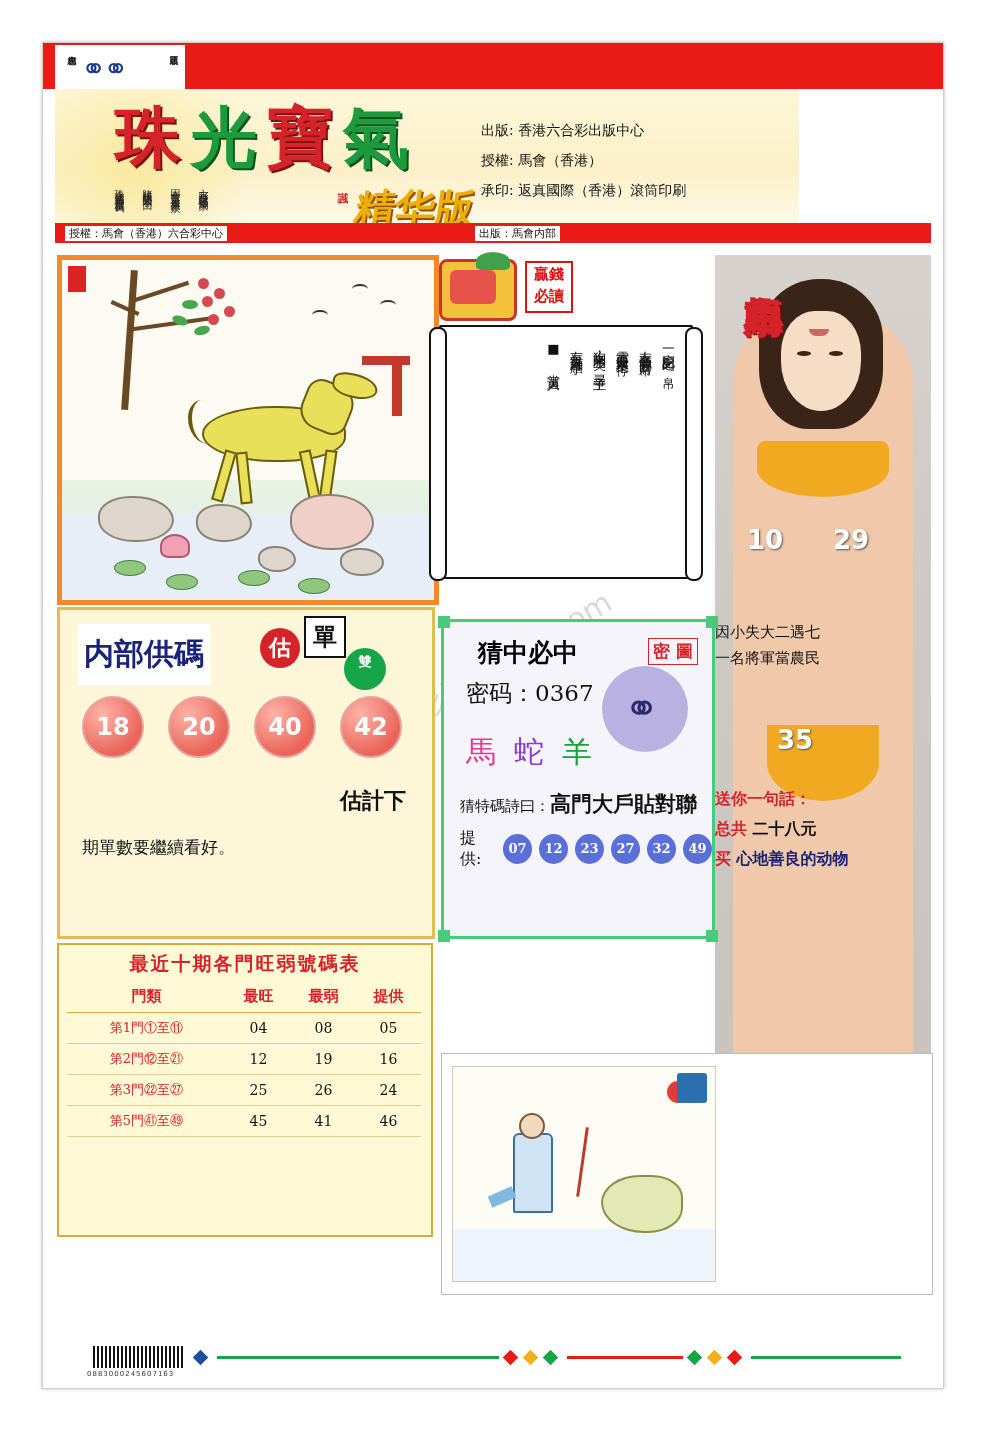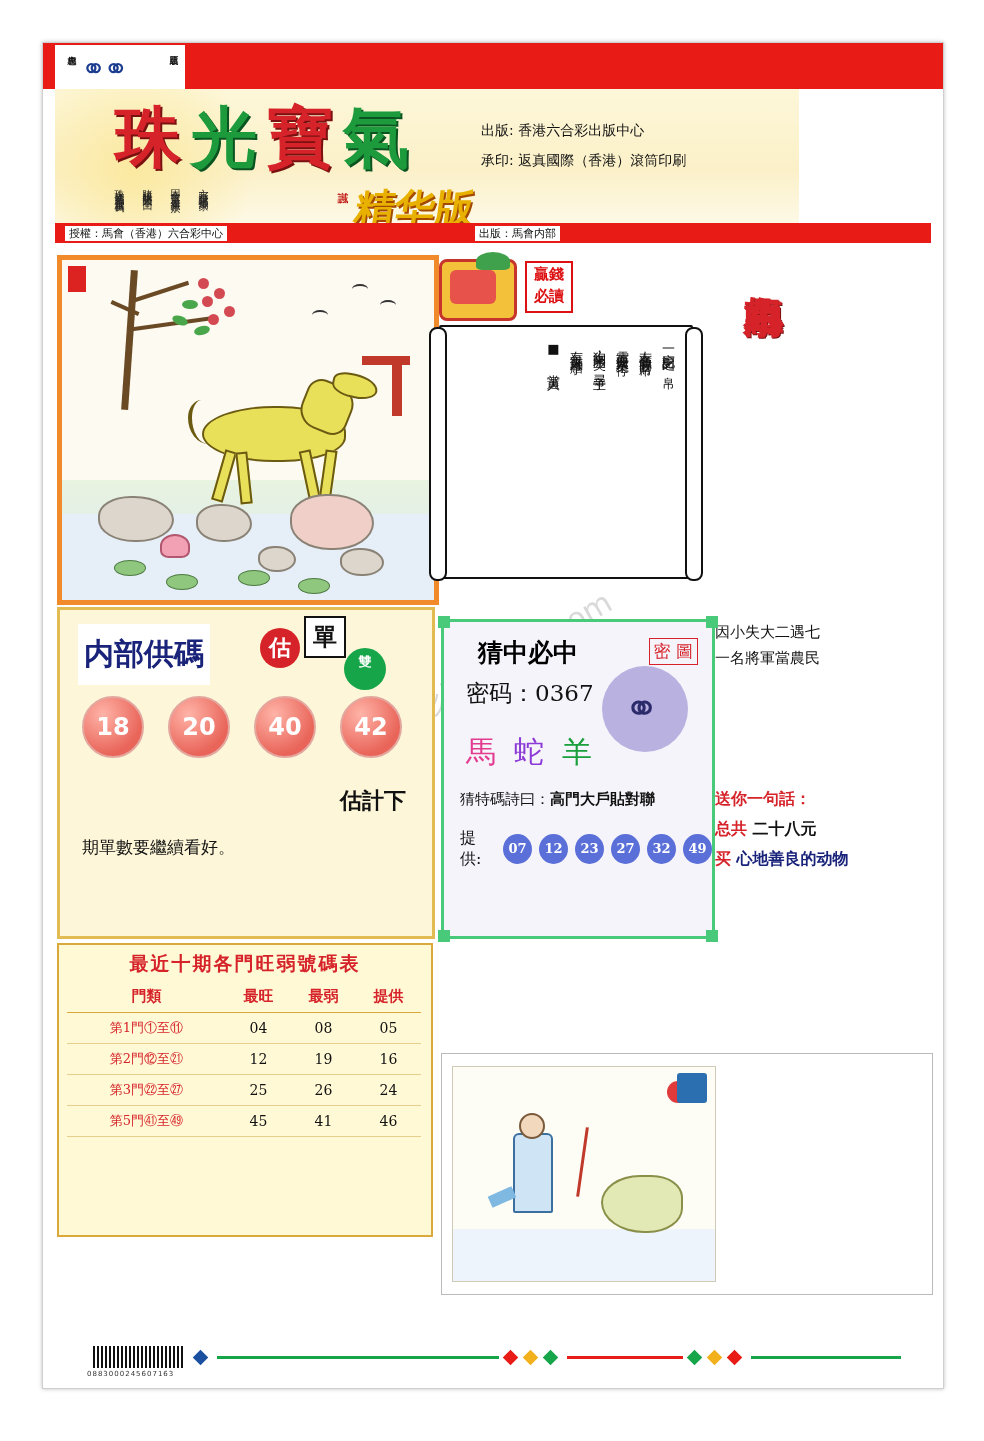--- a/index.html
+++ b/index.html
@@ -83,28 +83,28 @@
   .circ{position:absolute;width:40px;height:40px;border-radius:50%;background:#d6232a;color:#fff;font-size:22px;text-align:center;line-height:40px;font-weight:bold;}
   .sqr{position:absolute;width:38px;height:38px;background:#fff;border:2px solid #111;color:#111;font-size:24px;text-align:center;line-height:38px;font-weight:bold;}
   .greenc{position:absolute;width:42px;height:42px;border-radius:50%;background:#17a54a;color:#fff;font-size:13px;line-height:14px;text-align:center;padding-top:7px;box-sizing:border-box;font-weight:bold;}
   .balls{position:absolute;left:22px;top:86px;width:330px;display:flex;gap:24px;}
   .ball{width:58px;height:58px;border-radius:50%;background:radial-gradient(circle at 32% 28%,#ffb3a7,#e9655a 70%);color:#fff;font-size:24px;font-weight:bold;text-align:center;line-height:58px;border:2px solid #e3a79f;}
   .estim{position:absolute;right:26px;top:176px;font-size:22px;font-weight:bold;color:#111;font-family:"DejaVu Serif",serif;}
   .pl-note{position:absolute;left:22px;top:226px;font-size:17px;color:#111;font-family:"DejaVu Serif",serif;}
   
   .panel-mid{position:absolute;left:398px;top:576px;width:268px;height:314px;background:#f6f4fb;border:3px solid #49c97a;}
   .pm-title{position:absolute;left:34px;top:14px;font-size:25px;font-weight:bold;color:#000000;font-family:"DejaVu Serif",serif;}
-  .pm-badge{position:absolute;right:14px;top:16px;font-size:17px;color:#d6232a;font-weight:normal;border:1px solid #d6232a;padding:1px 4px;}
+  .pm-badge{position:absolute;right:14px;top:16px;font-size:17px;color:#d6232a;font-weight:bold;border:1px solid #d6232a;padding:1px 4px;}
   .pm-code{position:absolute;left:22px;top:56px;font-size:23px;color:#111;font-family:"DejaVu Serif",serif;}
   .pm-oval{position:absolute;right:24px;top:44px;width:86px;height:86px;border-radius:50%;background:#b9b1e0;}
   .pm-oval .glyph{position:absolute;left:22px;top:18px;font-size:42px;color:#2b2b6b;font-family:"DejaVu Serif",serif;}
   .animals{position:absolute;left:22px;top:110px;display:flex;gap:18px;font-size:30px;}
   .an1{color:#e23b8f;}.an2{color:#8c3ad6;}.an3{color:#19a03c;}
   .pm-poem{position:absolute;left:16px;top:168px;font-size:15px;color:#111;font-family:"DejaVu Serif",serif;}
-  .pm-poem b{font-size:15px;}
+  .pm-poem b{font-size:21px;}
   .pm-prov{position:absolute;left:16px;top:206px;font-size:16px;color:#111;display:flex;align-items:center;gap:7px;font-family:"DejaVu Serif",serif;}
   .mini{width:30px;height:30px;border-radius:50%;background:#5a6fd8;color:#fff;font-size:13px;text-align:center;line-height:30px;font-weight:bold;}
   .corner{position:absolute;width:12px;height:12px;background:#49c97a;}
   
   .rnote{position:absolute;font-family:"DejaVu Serif",serif;}
   
   .tbl-wrap{position:absolute;left:14px;top:900px;width:372px;height:290px;background:#fff9d6;border:2px solid #d9a93c;}
   .tbl-title{position:absolute;left:0;top:6px;width:100%;text-align:center;font-size:19px;font-weight:bold;color:#d6232a;font-family:"DejaVu Serif",serif;letter-spacing:2px;}
   table.main{position:absolute;left:8px;top:36px;width:354px;border-collapse:collapse;font-family:"DejaVu Serif",serif;}
   table.main th{font-size:15px;color:#d6232a;padding:6px 0;border-bottom:1px solid #d9a93c;font-weight:bold;}
@@ -148,20 +148,21 @@
     <div class="title-sub">精华版</div>
     <div class="poem">
       <div class="col">珠光寶氣靈靈當碼</div>
       <div class="col">賭根賭去頭不回</div>
       <div class="col">因會落至着無米炊</div>
       <div class="col">六彩賺惠福萬家</div>
     </div>
     <div class="seal">誠言</div>
     <div class="pub-info">
       <div>出版: 香港六合彩出版中心</div>
+      <div>授權: 馬會（香港）</div>
       <div>承印: 返真國際（香港）滾筒印刷</div>
     </div>
   </div>
 
   <div class="redstrip">
     <div class="l">授權：馬會（香港）六合彩中心</div>
     <div class="r">出版：馬會内部</div>
   </div>
 
   <div class="horse-box">
@@ -222,20 +223,34 @@
         <div class="c">雲停而聚樂不停</div>
         <div class="c">狗來開獎，尋主子</div>
         <div class="c">有福之人可贈子</div>
         <div class="c">■ 當選人</div>
       </div>
     </div>
   </div>
 
   <div class="wm">六彩库6hcku.com</div>
 
+  <div class="photo">
+    <div class="skin"></div>
+    <div class="hair"></div>
+    <div class="face">
+      <div class="eye" style="left:16px;"></div>
+      <div class="eye" style="left:48px;"></div>
+    </div>
+    <div class="mouth"></div>
+    <div class="bikini-top"></div>
+    <div class="bikini-bot"></div>
+    <div class="num" style="left:32px;top:270px;">10</div>
+    <div class="num" style="left:118px;top:270px;">29</div>
+    <div class="num" style="left:62px;top:470px;">35</div>
+  </div>
   <div class="vbig">白小姐内幕</div>
 
   <div class="ptext" style="left:672px;top:580px;">因小失大二遇七</div>
   <div class="ptext" style="left:672px;top:606px;">一名將軍當農民</div>
 
   <div class="rnote" style="left:672px;top:746px;font-size:16px;color:#d6232a;font-weight:bold;">送你一句話：</div>
   <div class="rnote" style="left:672px;top:776px;font-size:16px;font-weight:bold;">
     <span style="color:#d6232a;">总共</span>
     <span style="color:#111;">二十八元</span>
   </div>

